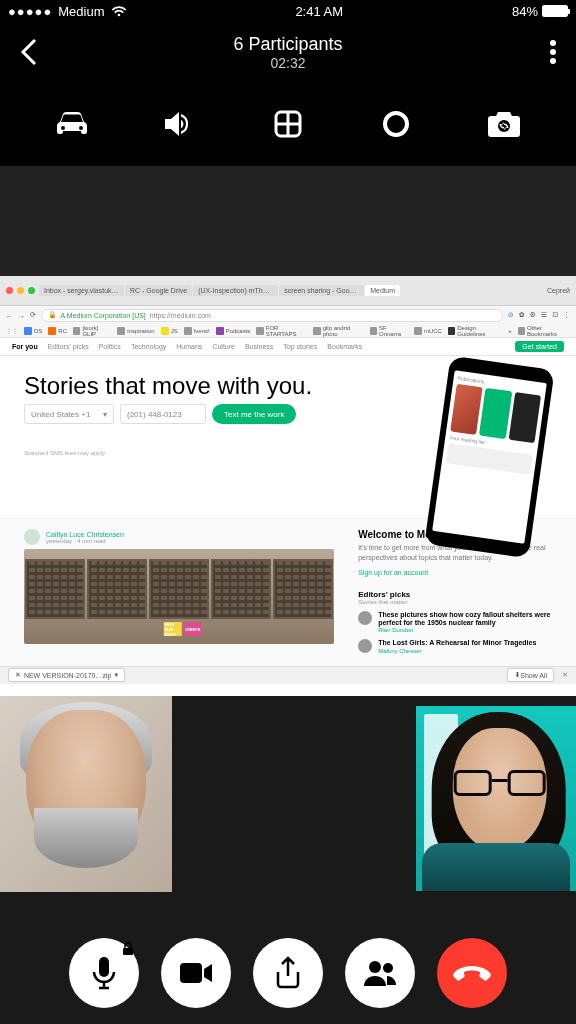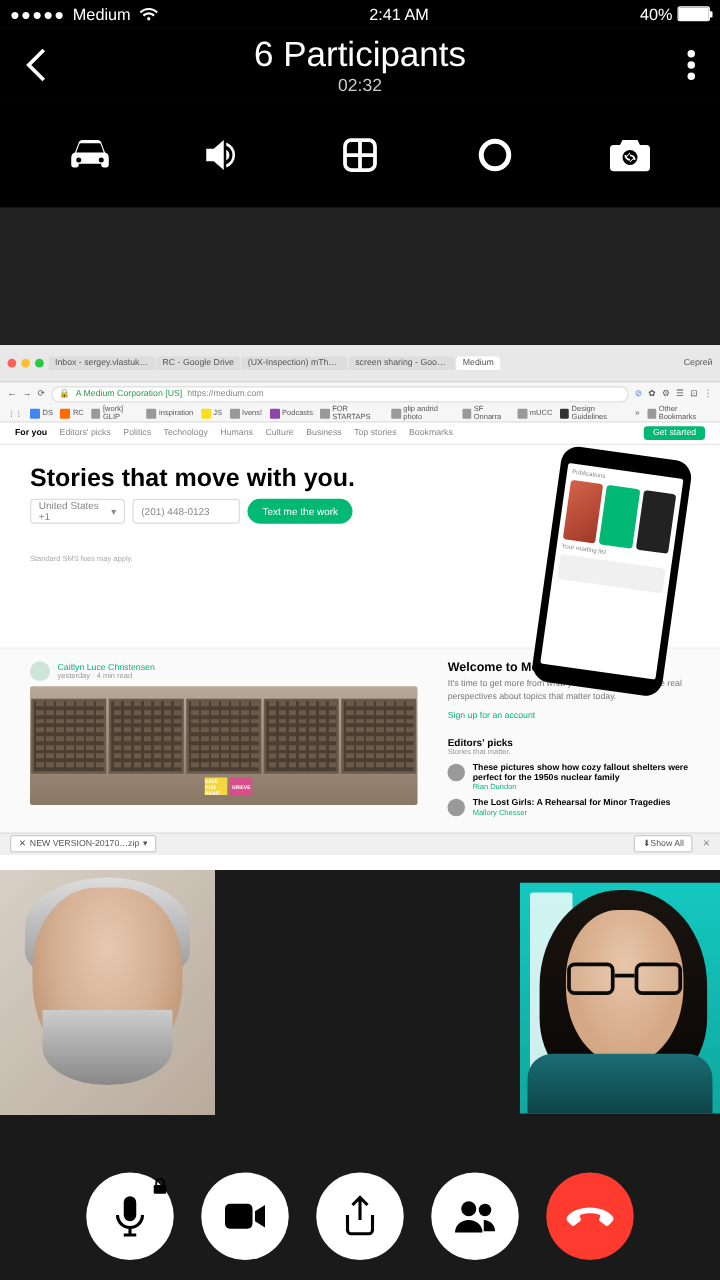--- a/index.html
+++ b/index.html
@@ -35,21 +35,21 @@
     .header {
       height: 60px;
       background: #000;
       display: flex;
       align-items: center;
       padding: 0 20px;
       position: relative;
     }
     .back-arrow { width: 18px; height: 28px; }
     .header-center { position: absolute; left: 50%; transform: translateX(-50%); text-align: center; }
-    .header-title { font-size: 28px; font-weight: 400; }
+    .header-title { font-size: 18px; font-weight: 400; }
     .header-time { font-size: 14px; color: #ccc; }
     .header-more { position: absolute; right: 20px; width: 6px; height: 24px; display: flex; flex-direction: column; justify-content: space-between; }
     .header-more span { width: 6px; height: 6px; background: #fff; border-radius: 50%; }
 
     
     .toolbar {
       height: 84px;
       background: #000;
       display: flex;
       align-items: center;
@@ -96,25 +96,25 @@
     .bookmark-row { background:#f6f6f6; height:14px; border-bottom:1px solid #e0e0e0; display:flex; align-items:center; padding:0 6px; gap:6px; font-size:6px; color:#555;}
     .bookmark-item { display:flex; align-items:center; gap:2px;}
     .fav { width:8px; height:8px; border-radius:1px; display:inline-block;}
 
     .medium-nav { height: 18px; border-bottom: 1px solid #e6e6e6; display: flex; align-items: center; padding: 0 12px; gap: 10px; font-size: 7px; color: #888; }
     .medium-nav .active { color: #000; font-weight: 600; }
     .get-started { margin-left: auto; background: #02b875; color: #fff; padding: 2px 7px; border-radius: 3px; font-size: 7px; }
 
     .medium-hero { display: flex; padding: 16px 24px; gap: 20px; }
     .medium-hero-left { flex: 1; }
-    .hero-title { font-size: 20px; font-weight: 700; color: #000; margin-bottom: 4px; }
+    .hero-title { font-size: 24px; font-weight: 400; color: #000; margin-bottom: 4px; }
     .hero-sub { font-size: 9px; color: #888; margin-bottom: 16px; }
     .hero-form { display: flex; gap: 6px; align-items: center; }
     .hero-select, .hero-input { border: 1px solid #ddd; border-radius: 3px; height: 20px; font-size: 8px; padding: 0 6px; color: #888; background: #fff; display:flex; align-items:center;}
-    .hero-select { width: 76px; }
+    .hero-select { width: 90px; }
     .hero-input { width: 86px; }
     .hero-cta { background: #02b875; color: #fff; border-radius: 12px; height: 20px; padding: 0 12px; font-size: 8px; display:flex; align-items:center;}
     .hero-note { font-size: 6px; color: #aaa; margin-top: 26px; }
     .phone-mock { width: 160px; height: 130px; position: relative; }
     .phone-body { position:absolute; width: 105px; height: 190px; background: #000; border-radius: 14px; top: -10px; right: 10px; transform: rotate(8deg); padding: 14px 6px;}
     .phone-screen { background:#fff; width:100%; height:100%; border-radius:2px; padding:4px; display:flex; flex-direction:column; gap:3px; overflow:hidden;}
     .phone-tiles { display:flex; gap:3px; height:48px;}
     .phone-tile { flex:1; border-radius:3px; }
     .phone-row { height:20px; background:#f0f0f0; border-radius:3px;}
 
@@ -198,21 +198,21 @@
   <div class="status-left">
     <span class="dots">●●●●●</span>
     <span>Medium</span>
     <svg class="wifi-icon" viewBox="0 0 18 13" fill="#fff">
         <path d="M9 12.5a1.5 1.5 0 100-3 1.5 1.5 0 000 3zM3.5 7.5a7.8 7.8 0 0111 0l-1.4 1.4a5.8 5.8 0 00-8.2 0L3.5 7.5zM.7 4.7a11.7 11.7 0 0116.6 0L15.9 6a9.8 9.8 0 00-13.8 0L.7 4.7z"></path>
       </svg>
   </div>
   <span>2:41 AM</span>
   <div class="status-right">
     <div class="battery">
-      <span>40%</span>
+      <span>84%</span>
       <div class="battery-icon">
           <div class="battery-fill"></div>
         </div>
     </div>
   </div>
 </div>
 
 <div class="header">
   <svg class="back-arrow" viewBox="0 0 18 28" fill="none" stroke="#fff" stroke-width="3">
       <polyline points="15,2 3,14 15,26"></polyline>

